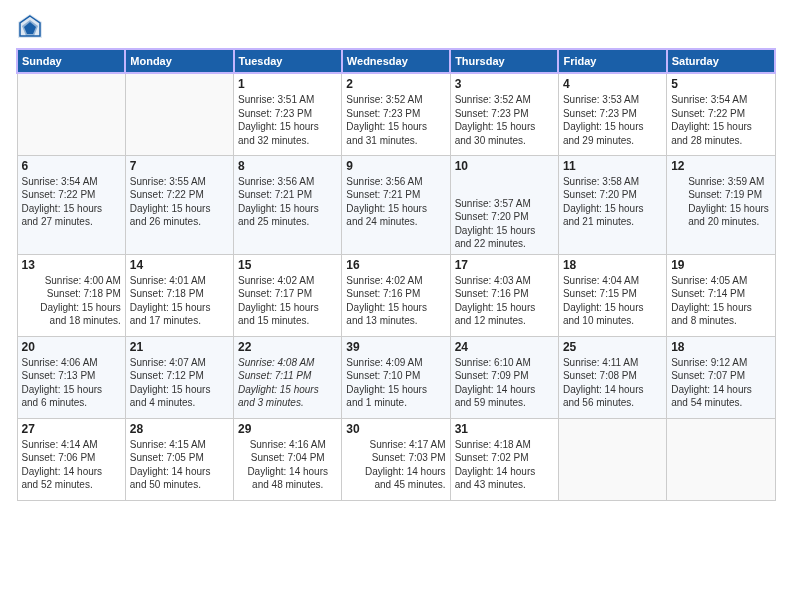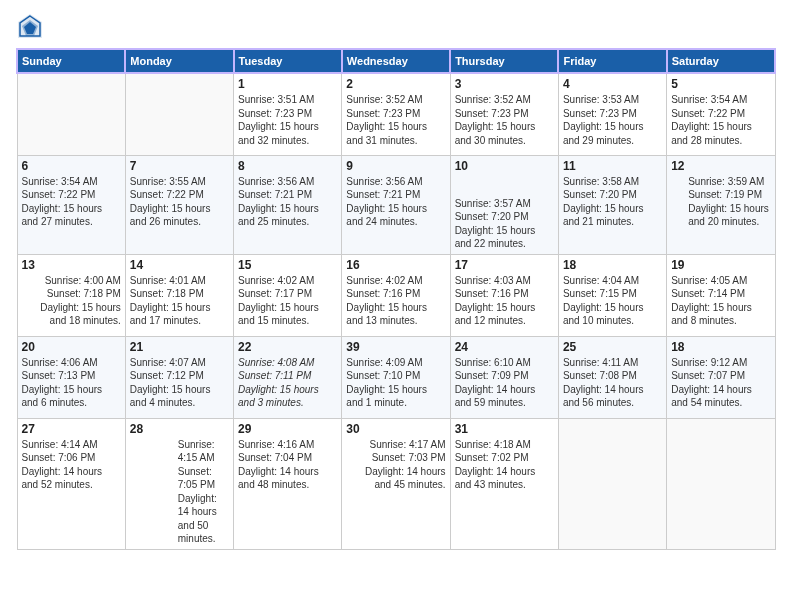--- a/index.html
+++ b/index.html
@@ -335,28 +335,28 @@
         <tr>
           <td>
             <span class="day-number">27</span>
             <div class="cell-text" style="white-space: pre-line;">Sunrise: 4:14 AM
 Sunset: 7:06 PM
 Daylight: 14 hours
 and 52 minutes.</div>
           </td>
           <td>
             <span class="day-number">28</span>
-            <div class="cell-text" style="white-space: pre-line; margin-left: 48px;">Sunrise: 4:15 AM
+            <div class="cell-text" style="white-space: pre-line;">Sunrise: 4:15 AM
 Sunset: 7:05 PM
 Daylight: 14 hours
 and 50 minutes.</div>
           </td>
           <td>
             <span class="day-number">29</span>
-            <div class="cell-text" style="white-space: pre-line;">Sunrise: 4:16 AM
+            <div class="cell-text" style="white-space: pre-line; text-align: center;">Sunrise: 4:16 AM
 Sunset: 7:04 PM
 Daylight: 14 hours
 and 48 minutes.</div>
           </td>
           <td>
             <span class="day-number">30</span>
             <div class="cell-text" style="white-space: pre-line; text-align: right;">Sunrise: 4:17 AM
 Sunset: 7:03 PM
 Daylight: 14 hours
 and 45 minutes.</div>

